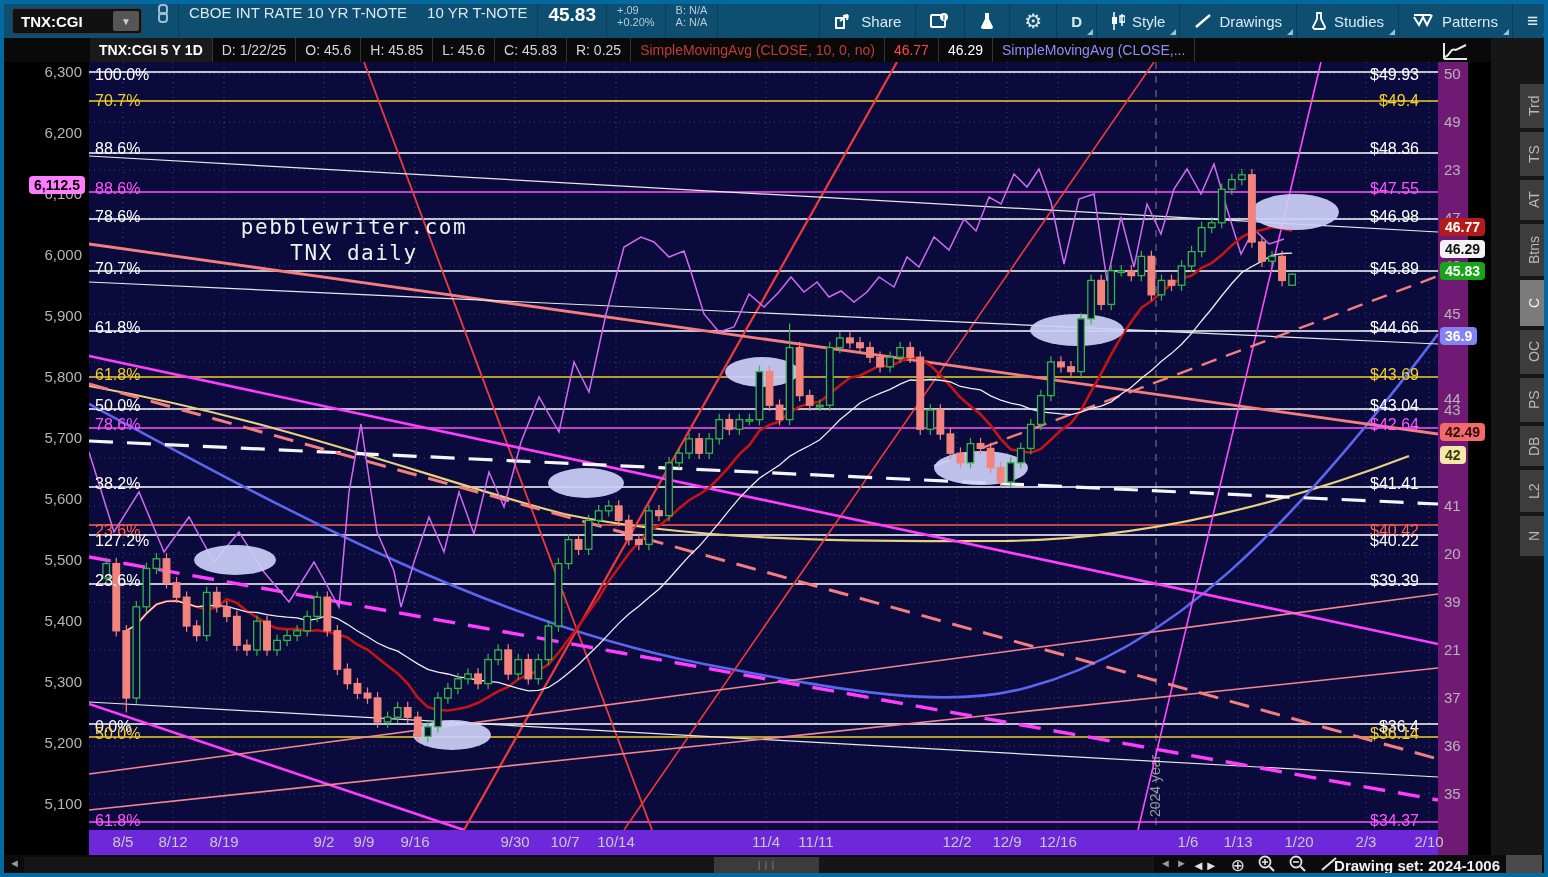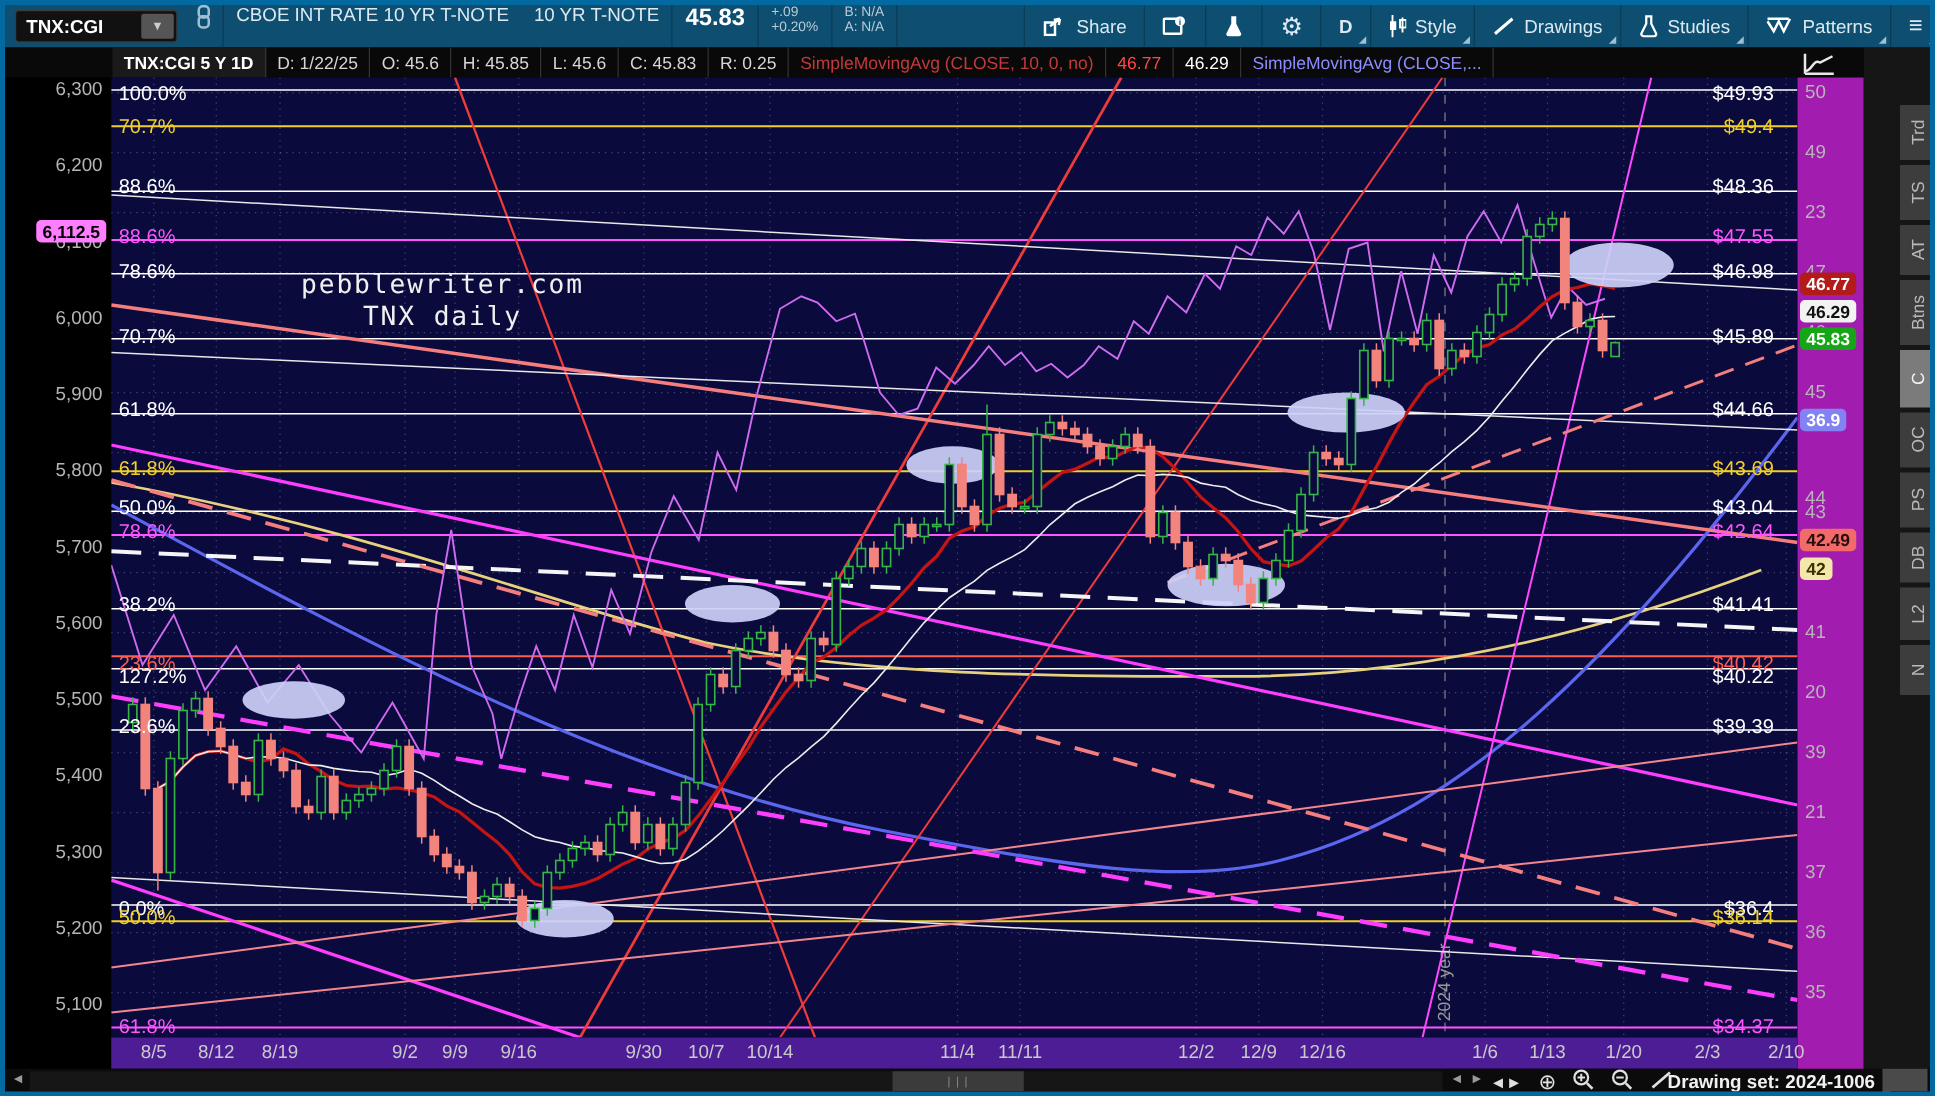--- a/index.html
+++ b/index.html
@@ -27,24 +27,24 @@
   .chart-header { position:absolute; left:0; top:34px; width:1487px; height:24px; background:#090909;
                   display:flex; align-items:stretch; color:#d6d6d6; font-size:14px; }
   .ch-pad { width:86px; }
   .ch-seg { display:flex; align-items:center; padding:0 9px; border-right:1px solid #333; white-space:nowrap; }
   .ch-title { color:#fff; font-weight:bold; background:#1a1a1a; }
 
   
   .left-axis { position:absolute; left:0; top:58px; width:85px; height:794px; background:#000; }
   .left-axis .tick { position:absolute; right:7px; color:#b5b5b5; font-size:15px; }
   .axis-bubble { position:absolute; font-size:14px; font-weight:bold; border-radius:4px; padding:1px 5px; }
-  .right-axis { position:absolute; left:1434px; top:58px; width:53px; height:794px; background:#a21caf; }
+  .right-axis { position:absolute; left:1434px; top:58px; width:30px; height:794px; background:#701a75; }
   .right-axis .tick { position:absolute; left:6px; color:#b5b5b5; font-size:15px; }
   .plot-wrap { position:absolute; left:85px; top:58px; width:1349px; height:768px; background:#0a0a3c; }
-  .time-axis { position:absolute; left:85px; top:826px; width:1349px; height:25px; background:#4c1d95; }
+  .time-axis { position:absolute; left:85px; top:826px; width:1349px; height:25px; background:#6d28d9; }
   .time-axis .dlabel { position:absolute; top:3px; color:#c9c9c9; font-size:15px; transform:translateX(-50%); }
   .corner-icon { position:absolute; left:1438px; top:37px; }
 
   
   .gutter { position:absolute; left:1487px; top:34px; width:61px; height:818px; background:#161616; }
   .gutter .tab { position:absolute; left:29px; width:28px; background:#3d3d3d; color:#b9b9b9;
                  border-radius:3px 0 0 3px; display:flex; align-items:center; justify-content:center;
                  writing-mode:vertical-rl; transform:rotate(180deg); font-size:14px; cursor:pointer; }
   .gutter .tab.active { background:#7b7b7b; color:#f2f2f2; }
 

